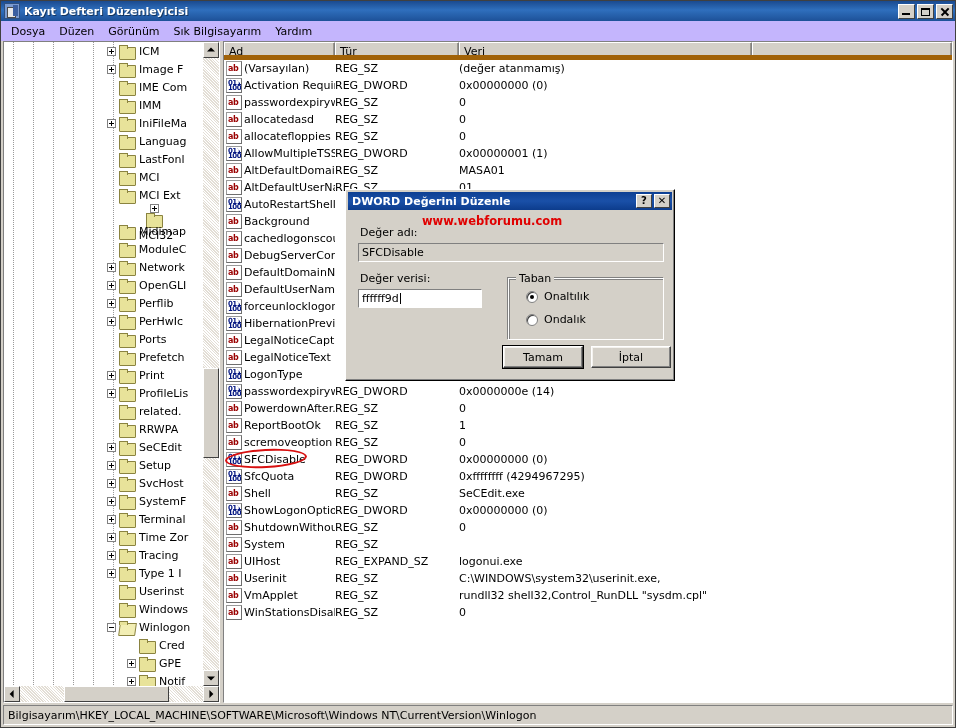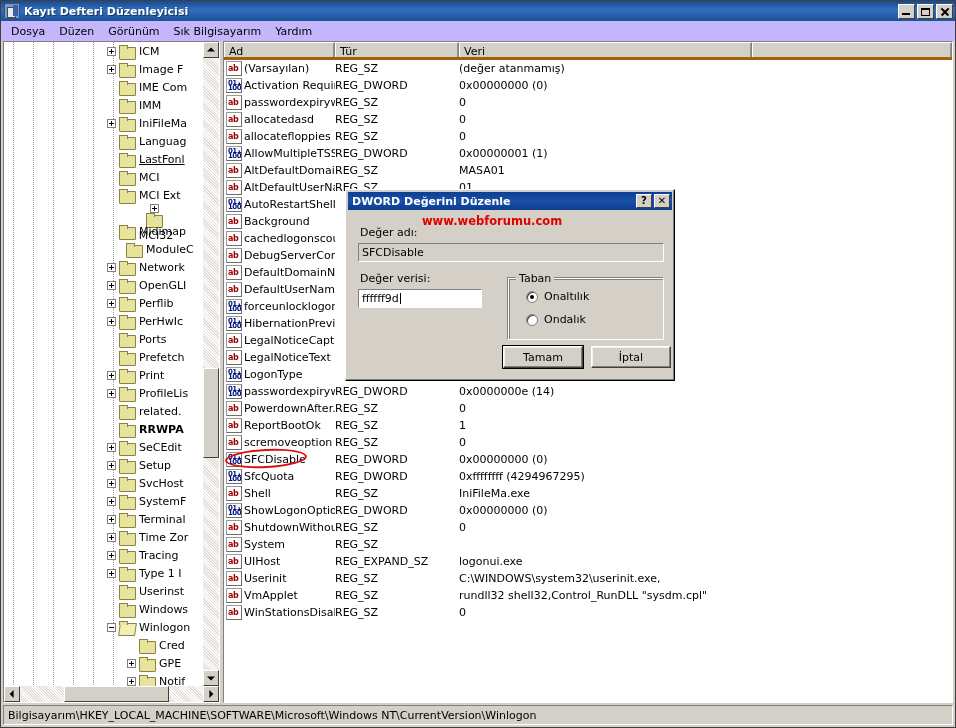--- a/index.html
+++ b/index.html
@@ -206,21 +206,21 @@
   #list-pane {
     flex: 1 1 auto;
     background: #ffffff;
     border: 1px solid;
     border-color: #808080 #ffffff #ffffff #808080;
     position: relative; overflow: hidden;
   }
   #list-header {
     height: 18px; display: flex;
     background: #d4d0c8;
-    border-bottom: 3px solid #a16207;
+    border-bottom: 5px solid #a16207;
   }
   .lh-cell {
     background: #d4d0c8;
     border-right: 1px solid #808080;
     border-top: 1px solid #ffffff;
     border-left: 1px solid #ffffff;
     padding: 2px 0 0 4px;
     font-size: 11px; color: #000;
     box-shadow: inset -1px 0 0 #9a958c;
     white-space: nowrap; overflow: hidden;
@@ -426,21 +426,21 @@
           <div class="tree-row" style="padding-left: 103px;">
             <span class="expander plus"></span>
             <span class="folder"></span>
             <span class="label">IniFileMa</span>
           </div>
           <div class="tree-row" style="padding-left: 103px;">
             <span class="expander none"></span>
             <span class="folder"></span>
             <span class="label">Languag</span>
           </div>
-          <div class="tree-row" style="padding-left: 103px; text-decoration: underline;">
+          <div class="tree-row" style="padding-left: 103px;">
             <span class="expander none"></span>
             <span class="folder"></span>
             <span class="label">LastFonl</span>
           </div>
           <div class="tree-row" style="padding-left: 103px;">
             <span class="expander none"></span>
             <span class="folder"></span>
             <span class="label">MCI</span>
           </div>
           <div class="tree-row" style="padding-left: 103px;">
@@ -451,21 +451,21 @@
           <div class="tree-row" style="padding-left: 103px; flex-direction: column;">
             <span class="expander plus"></span>
             <span class="folder"></span>
             <span class="label">MCI32</span>
           </div>
           <div class="tree-row" style="padding-left: 103px;">
             <span class="expander none"></span>
             <span class="folder"></span>
             <span class="label">Midimap</span>
           </div>
-          <div class="tree-row" style="padding-left: 110px;">
+          <div class="tree-row" style="padding-left: 85px; justify-content: center;">
             <span class="expander none"></span>
             <span class="folder"></span>
             <span class="label">ModuleC</span>
           </div>
           <div class="tree-row" style="padding-left: 103px;">
             <span class="expander plus"></span>
             <span class="folder"></span>
             <span class="label">Network</span>
           </div>
           <div class="tree-row" style="padding-left: 103px;">
@@ -501,21 +501,21 @@
           <div class="tree-row" style="padding-left: 103px;">
             <span class="expander plus"></span>
             <span class="folder"></span>
             <span class="label">ProfileLis</span>
           </div>
           <div class="tree-row" style="padding-left: 103px;">
             <span class="expander none"></span>
             <span class="folder"></span>
             <span class="label">related.</span>
           </div>
-          <div class="tree-row" style="padding-left: 103px; font-weight: bold;">
+          <div class="tree-row" style="padding-left: 103px;">
             <span class="expander none"></span>
             <span class="folder"></span>
             <span class="label">RRWPA</span>
           </div>
           <div class="tree-row" style="padding-left: 103px;">
             <span class="expander plus"></span>
             <span class="folder"></span>
             <span class="label">SeCEdit</span>
           </div>
           <div class="tree-row" style="padding-left: 103px;">
@@ -876,21 +876,21 @@
             <div class="c-data">0xffffffff (4294967295)</div>
           </div>
           <div class="lrow">
             <div class="c-name">
               <span class="val-icon icon-sz">
                 <span class="g">ab</span>
               </span>
               <span>Shell</span>
             </div>
             <div class="c-type">REG_SZ</div>
-            <div class="c-data">IniFileMa.exe</div>
+            <div class="c-data">SeCEdit.exe</div>
           </div>
           <div class="lrow">
             <div class="c-name">
               <span class="val-icon icon-dword">
                 <span class="g">011<br>100</span>
               </span>
               <span>ShowLogonOptions</span>
             </div>
             <div class="c-type">REG_DWORD</div>
             <div class="c-data">0x00000000 (0)</div>

